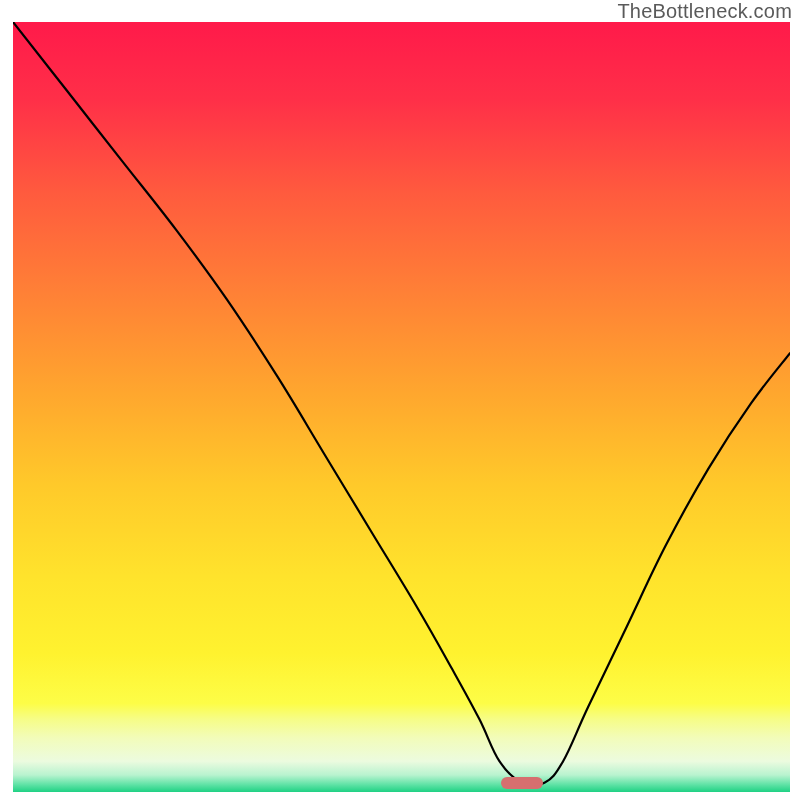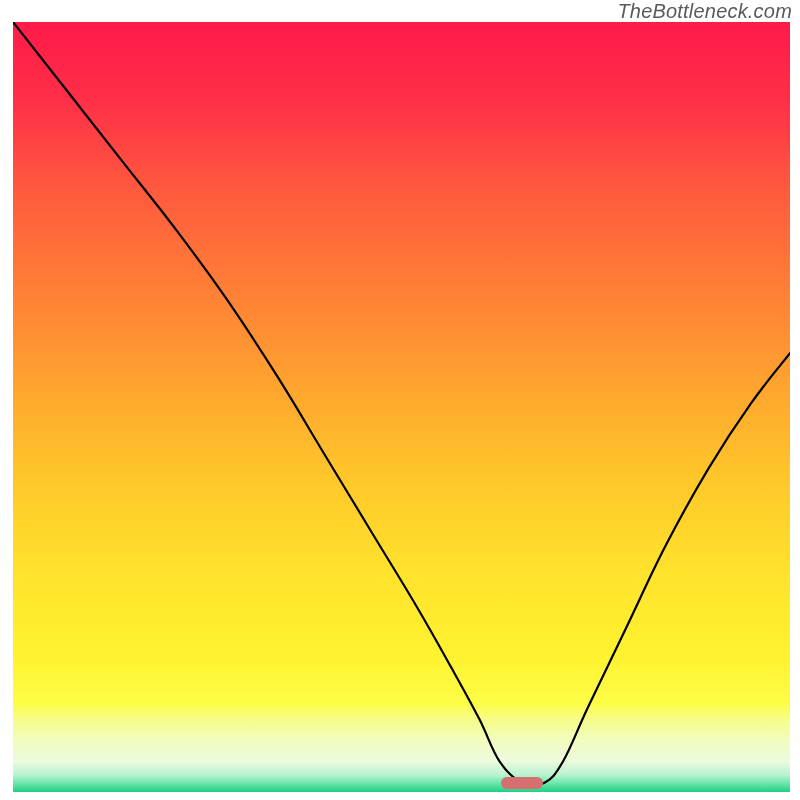--- a/index.html
+++ b/index.html
@@ -8,21 +8,20 @@
     width: 800px;
     height: 800px;
     overflow: hidden;
     background: #ffffff;
     font-family: Arial, Helvetica, sans-serif;
   }
   .stage {
     position: relative;
     width: 800px;
     height: 800px;
-    font-style: italic;
   }
   .plot-area {
     position: absolute;
     left: 13px;
     top: 22px;
     width: 777px;
     height: 770px;
     overflow: hidden;
   }
   .gradient {

